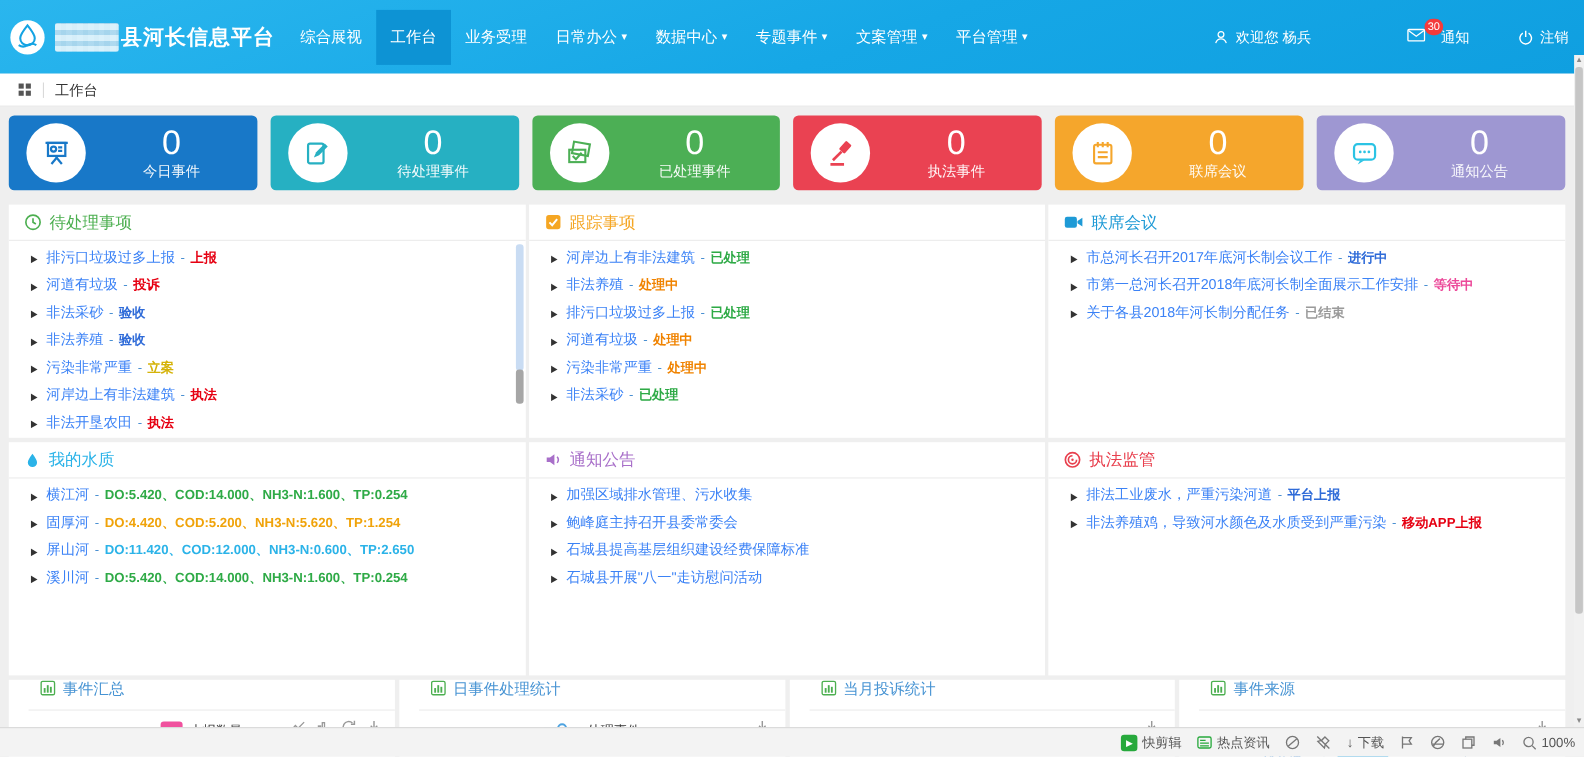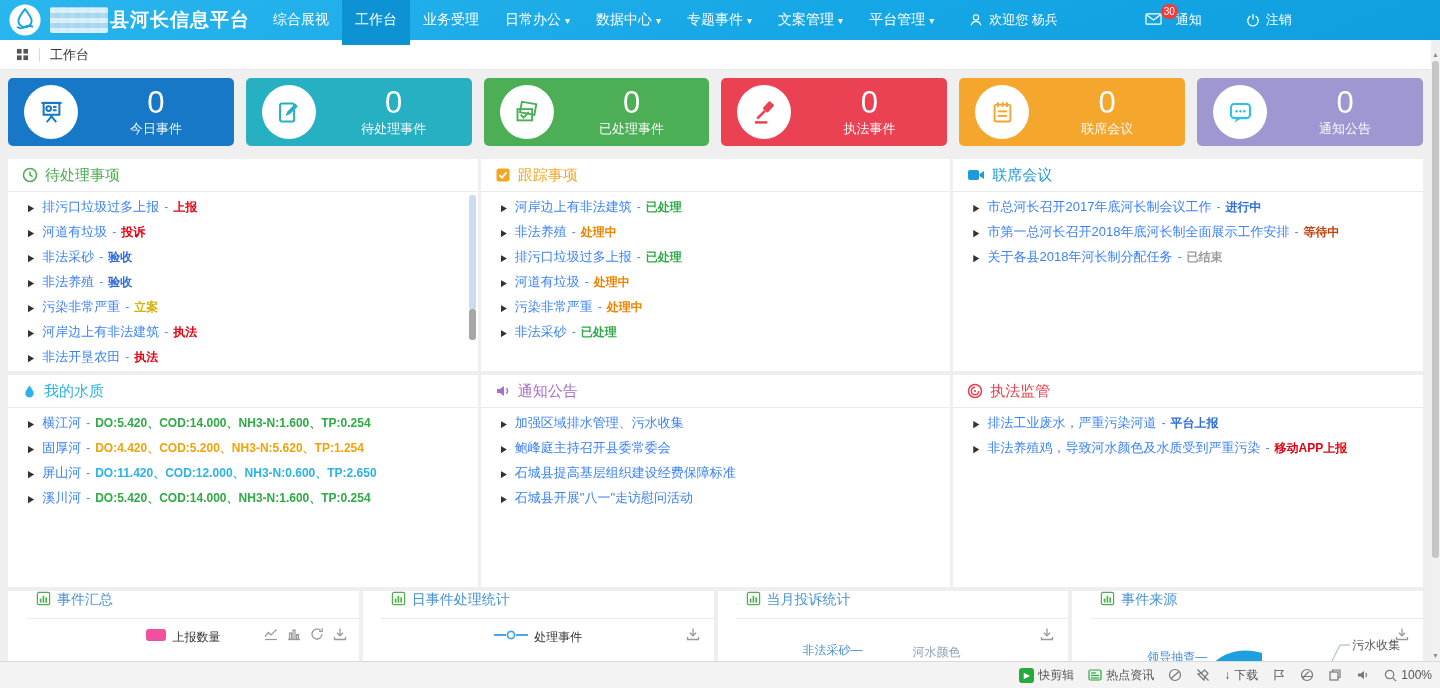--- a/index.html
+++ b/index.html
@@ -1,22 +1,22 @@
 <!DOCTYPE html>
 <html><head>
 <meta charset="utf-8">
 <style>
   * { margin:0; padding:0; box-sizing:border-box; }
   html,body { width:1440px; height:688px; }
   body { font-family:"Liberation Sans","DejaVu Sans",sans-serif; background:#efefef; overflow:hidden; }
   .page { position:relative; width:1440px; height:688px; overflow:hidden; background:#efefef; }
 
   
-  .navbar { height:40px; background:linear-gradient(160deg,#2ab6ee 0%,#16a7e6 55%,#0f9fe0 100%);
-            display:flex; align-items:stretch; color:#fff; }
+  .navbar { height:67px; background:linear-gradient(160deg,#2ab6ee 0%,#16a7e6 55%,#0f9fe0 100%);
+            display:flex; align-items:stretch; justify-content:space-between; color:#fff; }
   .nav-left { display:flex; align-items:center; }
   .logo { display:flex; align-items:center; margin:0 8px 0 8px; }
   .blur-block { width:58px; height:26px; margin-right:2px; border-radius:2px; opacity:.85; filter:blur(.6px);
     background: repeating-linear-gradient(0deg,rgba(255,255,255,.85) 0 5px,rgba(190,220,238,.75) 5px 10px),
                 repeating-linear-gradient(90deg,#dfeef8 0 5px,#b9d9ec 5px 10px); }
   .brand { font-size:19px; font-weight:bold; letter-spacing:1px; margin-right:10px; }
   .menu { display:flex; list-style:none; height:50px; }
   .menu-item { display:flex; align-items:center; padding:0 13px; font-size:14px; cursor:pointer; white-space:nowrap; }
   .menu-item.active { background:#0d93d4; }
   .menu-item .caret { font-size:10px; margin-left:4px; }
@@ -413,21 +413,21 @@
     <span class="tri">▶</span>
     <span class="ev-text">市总河长召开2017年底河长制会议工作</span>
     <span class="ev-sep">-</span>
     <span class="ev-status" style="color: rgb(47, 107, 216);">进行中</span>
   </li>
 
   <li class="ev">
     <span class="tri">▶</span>
     <span class="ev-text">市第一总河长召开2018年底河长制全面展示工作安排</span>
     <span class="ev-sep">-</span>
-    <span class="ev-status" style="color: #c2410c;">等待中</span>
+    <span class="ev-status" style="color: #ec4899;">等待中</span>
   </li>
 
   <li class="ev">
     <span class="tri">▶</span>
     <span class="ev-text">关于各县2018年河长制分配任务</span>
     <span class="ev-sep">-</span>
     <span class="ev-status" style="color: rgb(154, 154, 154);">已结束</span>
   </li>
 </ul>
       </section>

